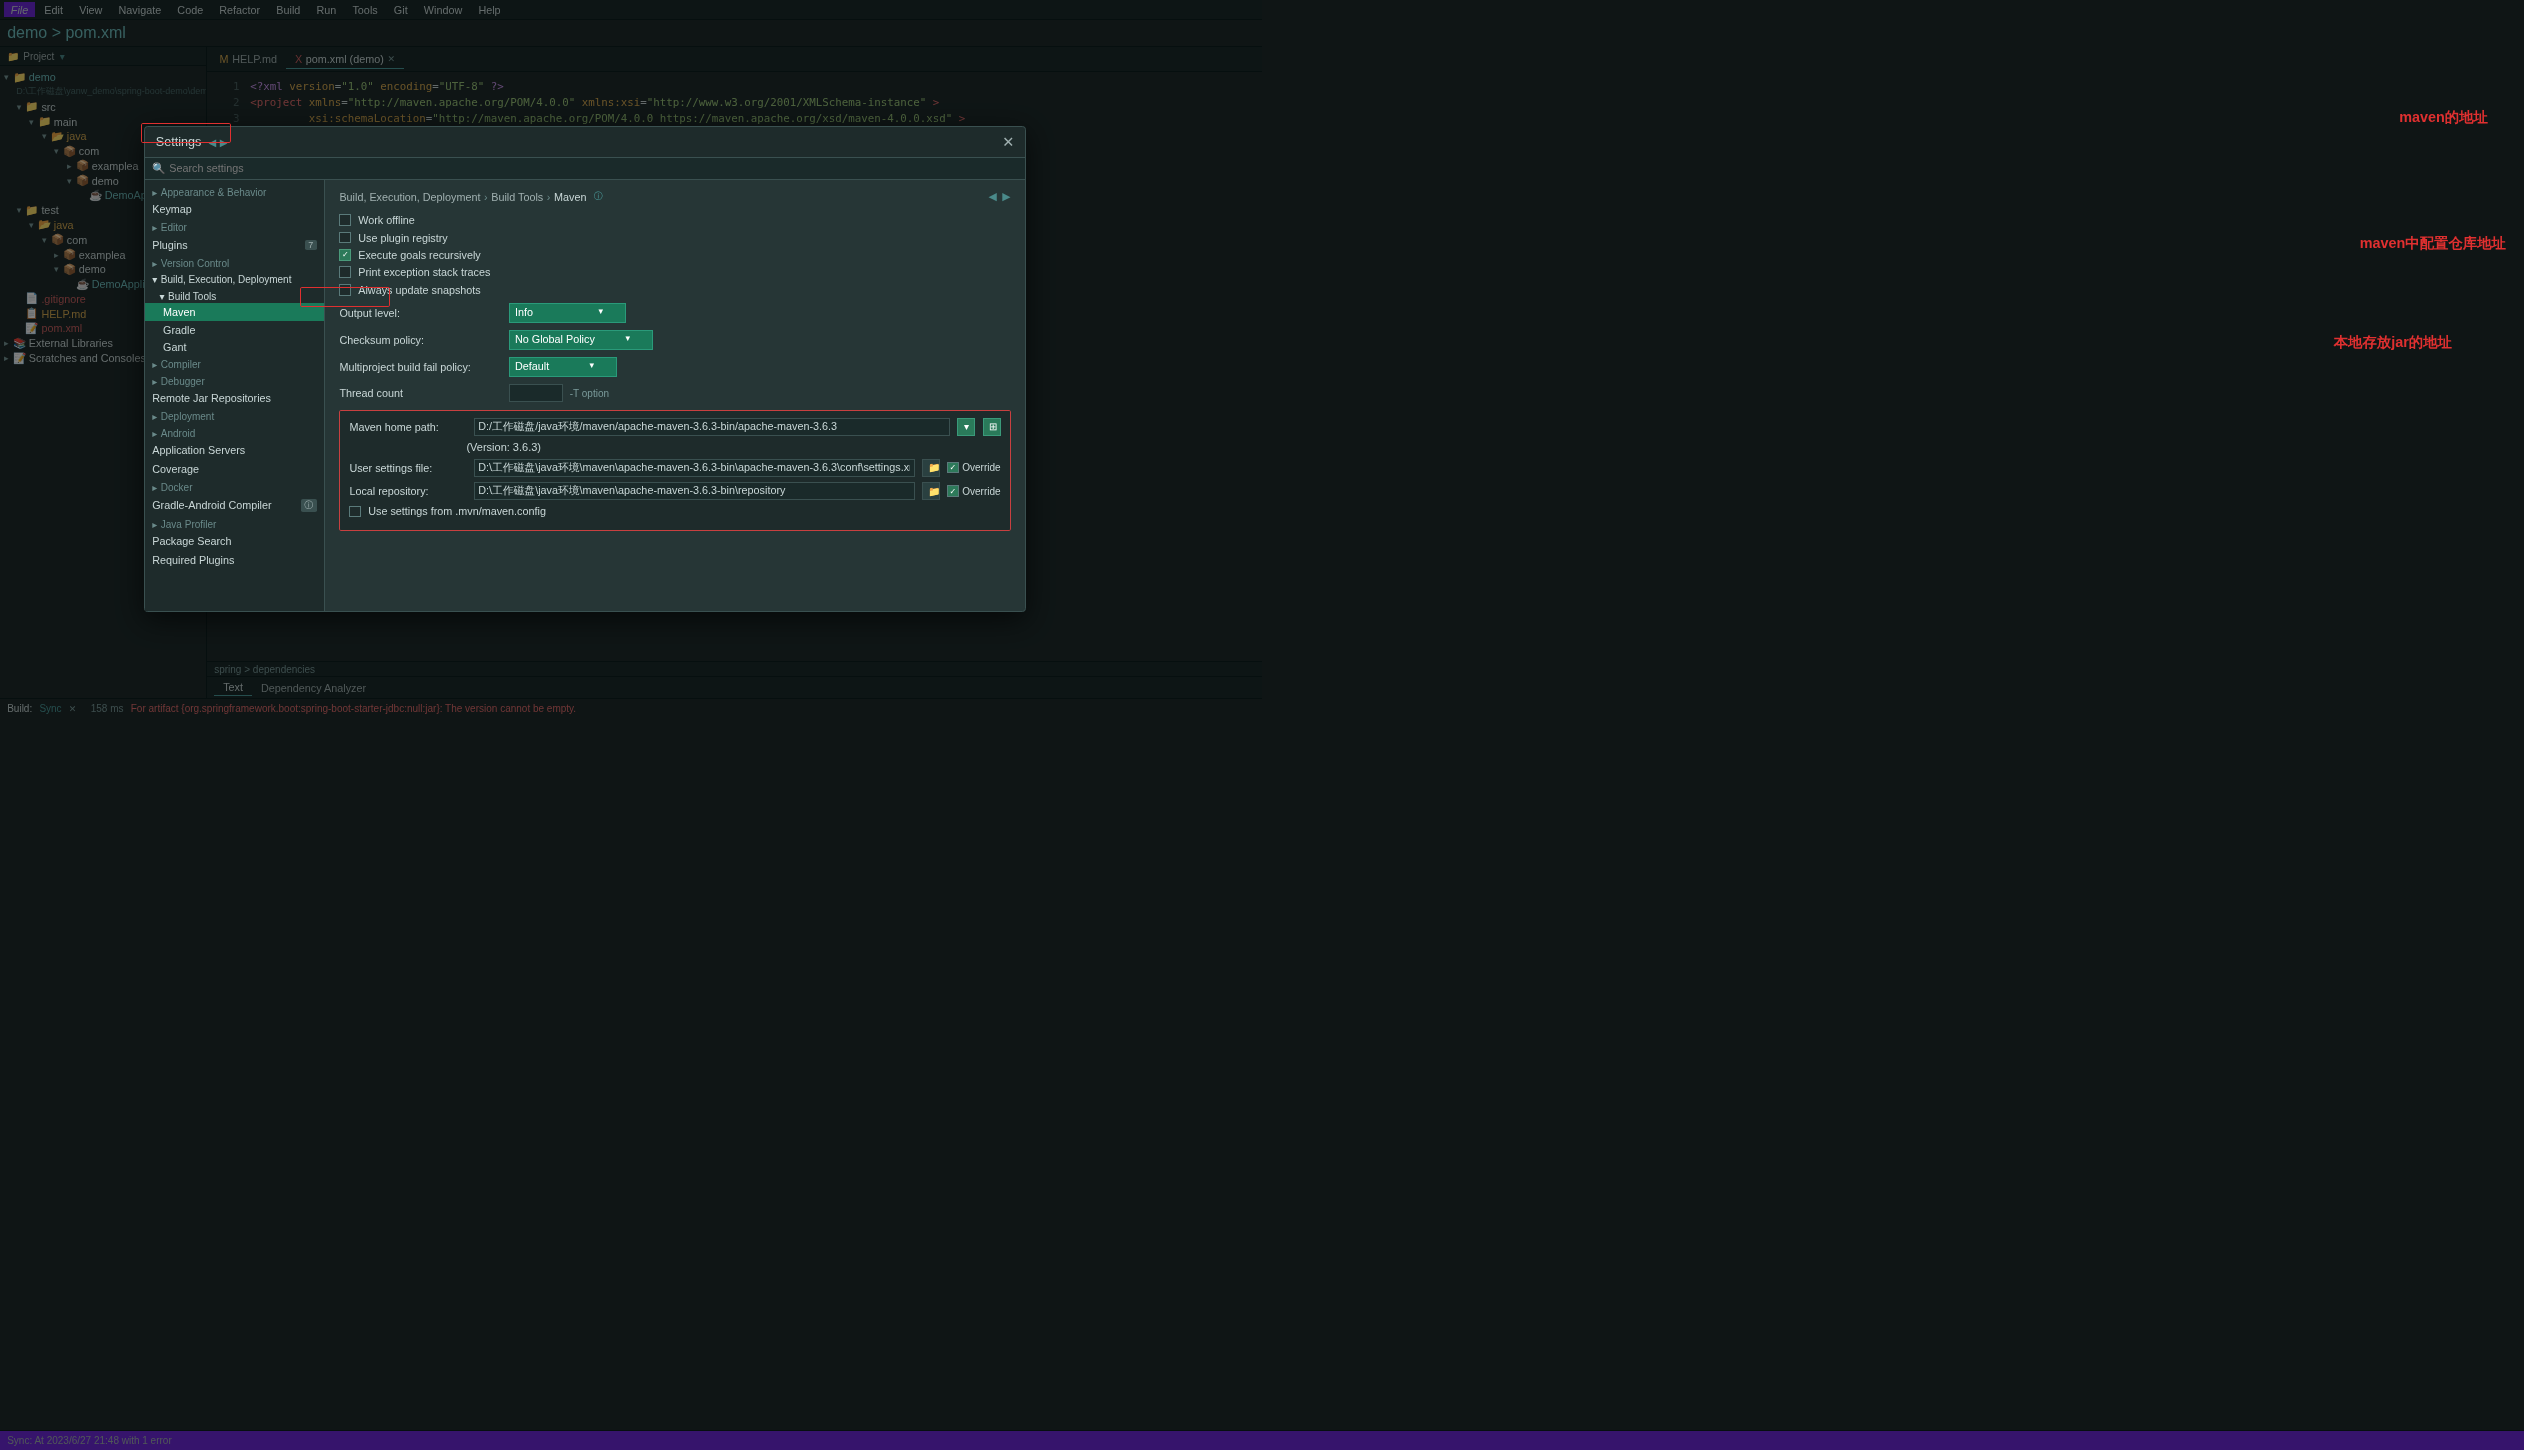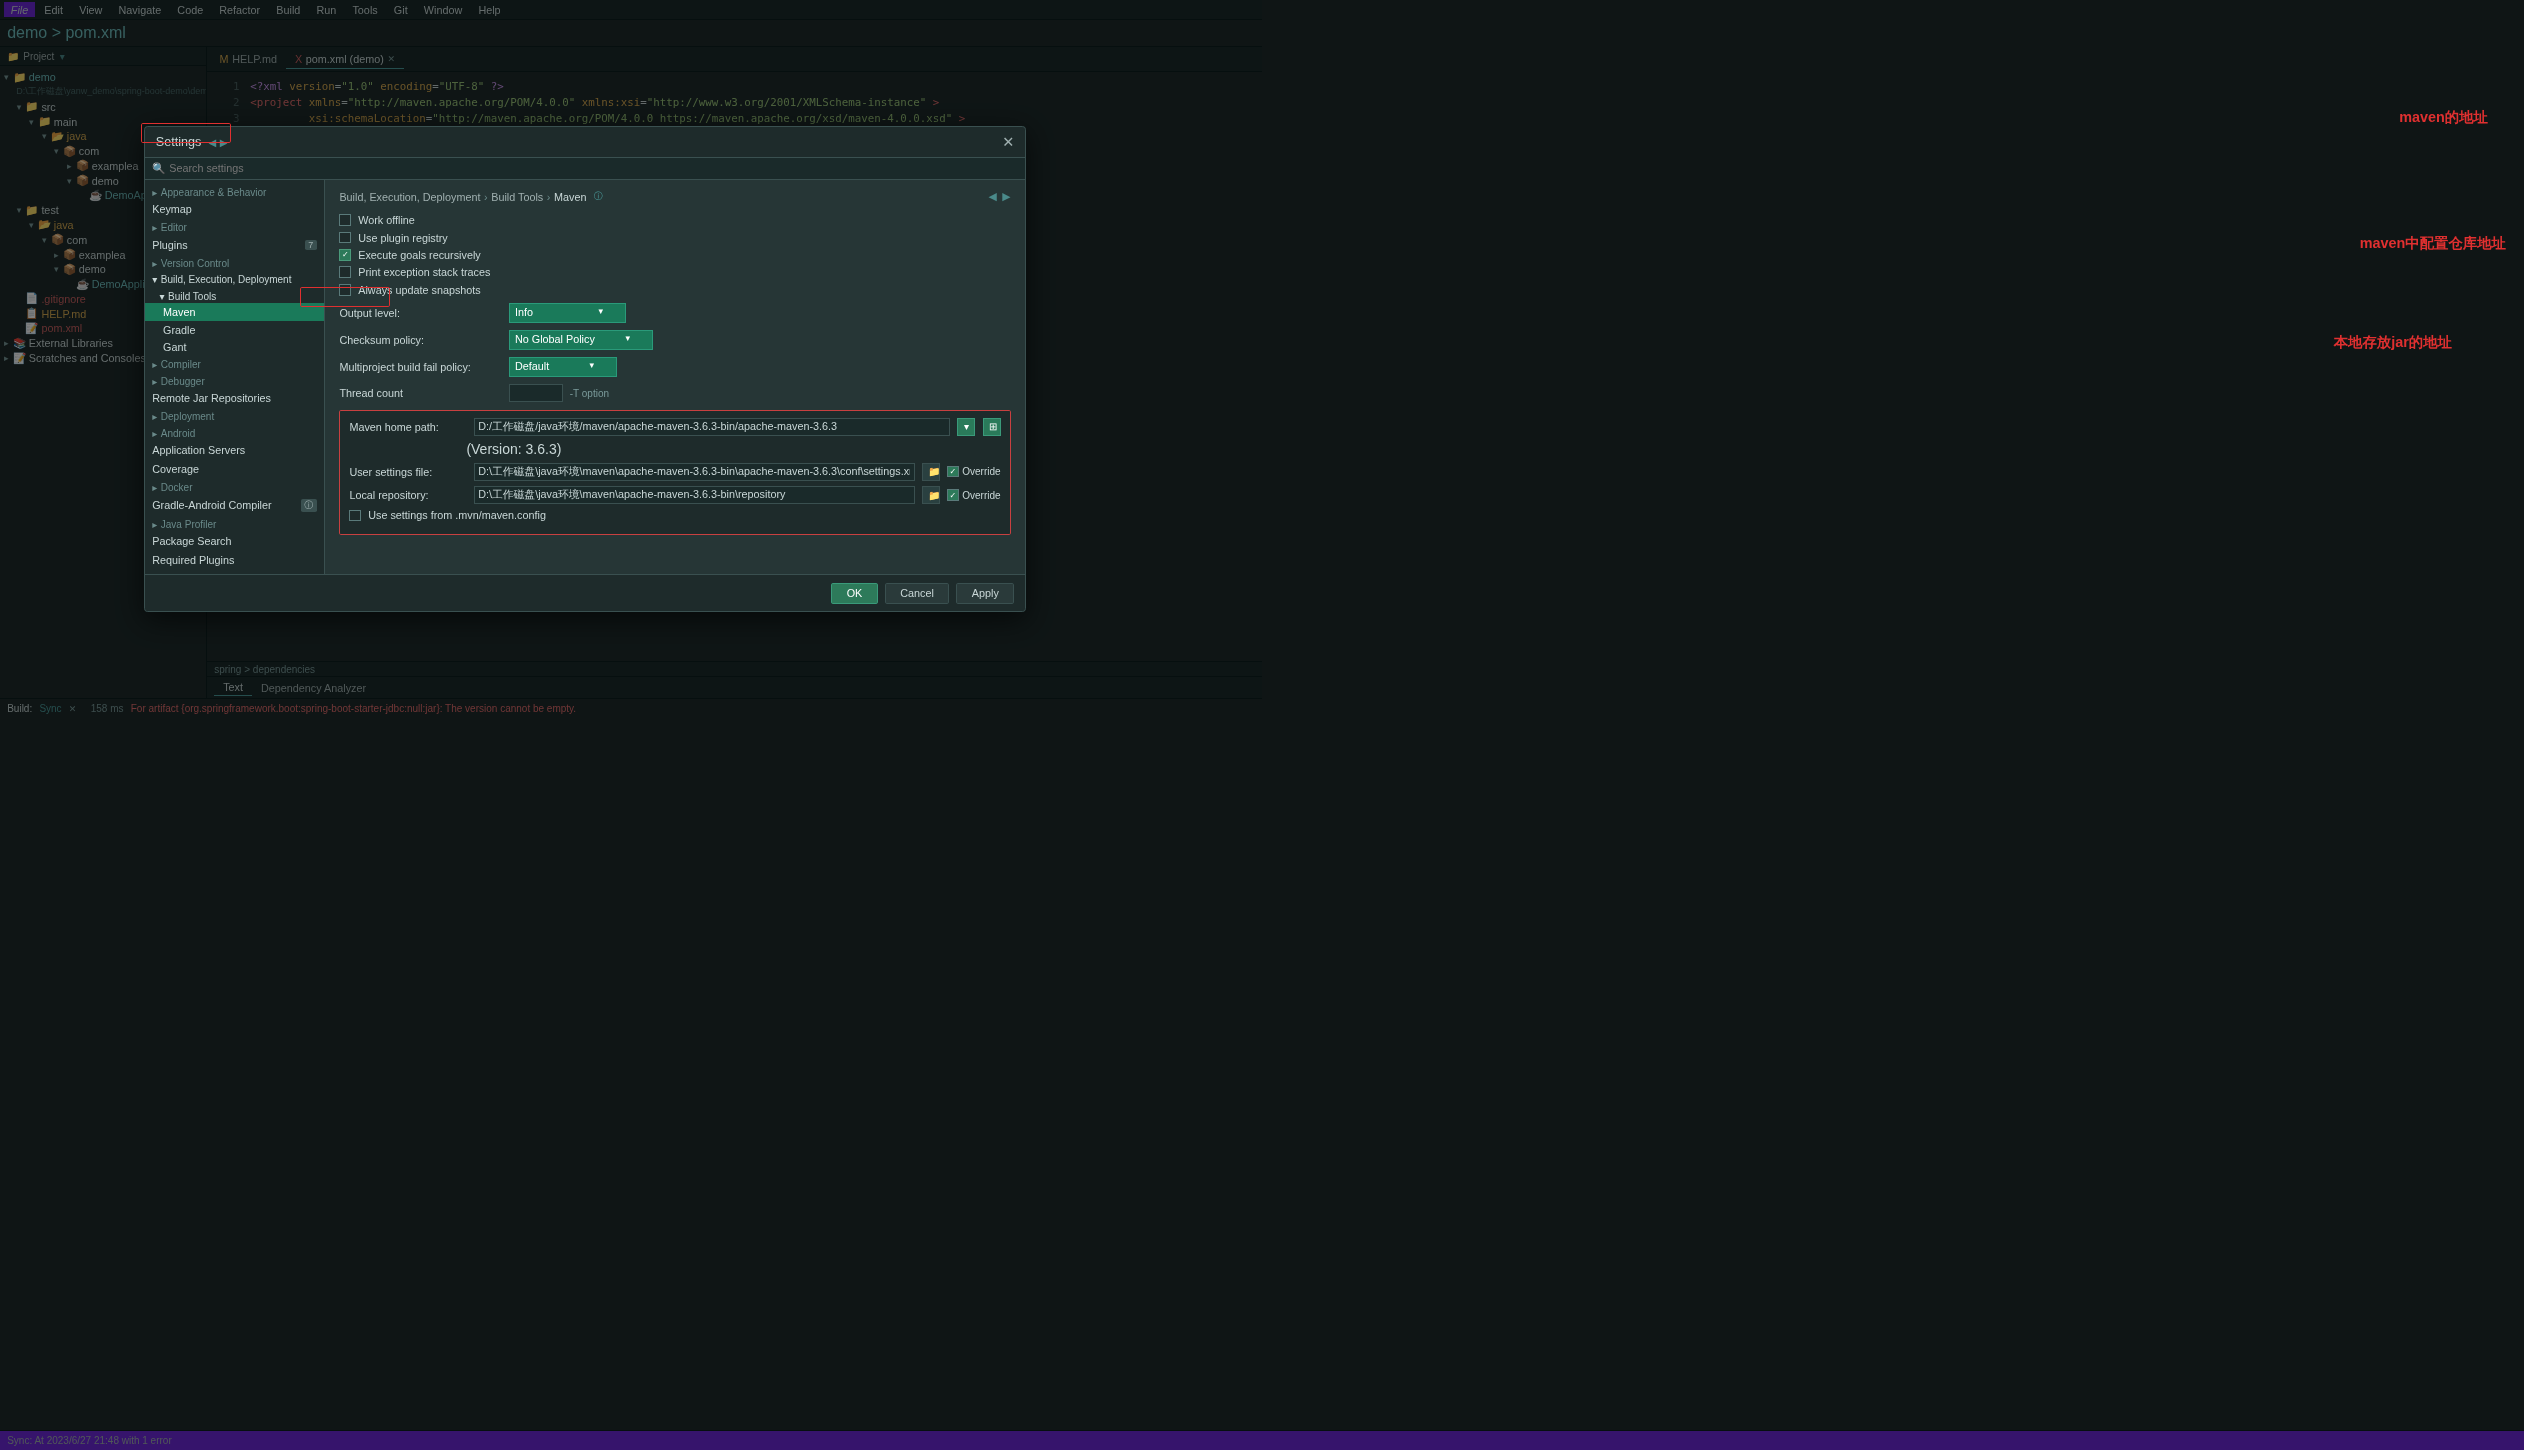--- a/index.html
+++ b/index.html
@@ -90,21 +90,21 @@
     .cb.checked::after { content: '✓'; color: #fff; font-size: 8px; }
     .field-label { color: #c9d7d7; font-size: 10.8px; min-width: 162px; }
 
     .select-box { background: #1a7a5a; border: 0.9px solid #2a9a7a; color: #fff; padding: 1.8px 21.6px 1.8px 5.4px; font-size: 10.8px; cursor: pointer; display: flex; align-items: flex-start; justify-content: space-between; min-width: 108px; height: 20px; position: relative; }
     .select-box .arrow { color: #fff; font-size: 9px; }
 
     
     .maven-section { border: 0.9px solid #c84040; border-radius: 1.8px; padding: 7.2px 9px; margin-top: 7.2px; background: #1e2b2b; }
     .maven-row { display: flex; align-items: center; gap: 7.2px; margin-bottom: 5.4px; }
     .maven-label { color: #c9d7d7; font-size: 10.8px; min-width: 117px; }
-    .maven-value { color: #c9d7d7; font-size: 14px; flex: 1; }
+    .maven-value { color: #c9d7d7; font-size: 11px; flex: 1; }
     .maven-input { background: #1a2a2a; border: 0.9px solid #3a5050; color: #c9d7d7; padding: 1.8px 3.6px; font-size: 10.8px; flex: 1; height: 18px; }
     .maven-btn { background: #2a4040; border: 0.9px solid #3a5050; color: #c9d7d7; padding: 1.8px 5.4px; font-size: 10px; cursor: pointer; height: 18px; }
     .check-override { display: flex; align-items: center; gap: 3.6px; }
     .override-cb { width: 11.7px; height: 11.7px; border: 0.9px solid #5a7a7a; background: #2d7a5a; display: inline-flex; align-items: center; justify-content: center; }
     .override-cb::after { content: '✓'; color: #fff; font-size: 8px; }
 
     
     .thread-row { display: flex; align-items: center; gap: 7.2px; margin-bottom: 5.4px; }
     .thread-label { color: #c9d7d7; font-size: 10.8px; min-width: 162px; }
     .thread-hint { color: #7a9a9a; font-size: 10px; }
@@ -547,25 +547,20 @@
           </div>
 
           <div class="checkbox-row" style="margin-top:3.6px;">
             <div class="cb"></div>
             <span>Use settings from .mvn/maven.config</span>
           </div>
         </div>
       </div>
     </div>
 
-    <div class="dialog-footer">
-      <button class="btn btn-ok">OK</button>
-      <button class="btn btn-cancel">Cancel</button>
-      <button class="btn btn-apply">Apply</button>
-    </div>
   </div>
 
   <div style="position:absolute; top:108px; right:36px; color:#e03030; font-size:14.4px; font-weight:bold; font-family:'SimHei', sans-serif; pointer-events:none;">maven的地址</div>
   <div style="position:absolute; top:234px; right:18px; color:#e03030; font-size:14.4px; font-weight:bold; font-family:'SimHei', sans-serif; pointer-events:none;">maven中配置仓库地址</div>
   <div style="position:absolute; top:333px; right:72px; color:#e03030; font-size:14.4px; font-weight:bold; font-family:'SimHei', sans-serif; pointer-events:none;">本地存放jar的地址</div>
 
   <div style="position:absolute; top:123px; left:141px; width:90px; height:20px; border:1.8px solid #e03030; pointer-events:none; z-index:200; border-radius:1.8px;"></div>
 
   <div style="position:absolute; top:287px; left:300px; width:90px; height:20px; border:1.8px solid #e03030; pointer-events:none; z-index:200; border-radius:1.8px;"></div>
 </div>

